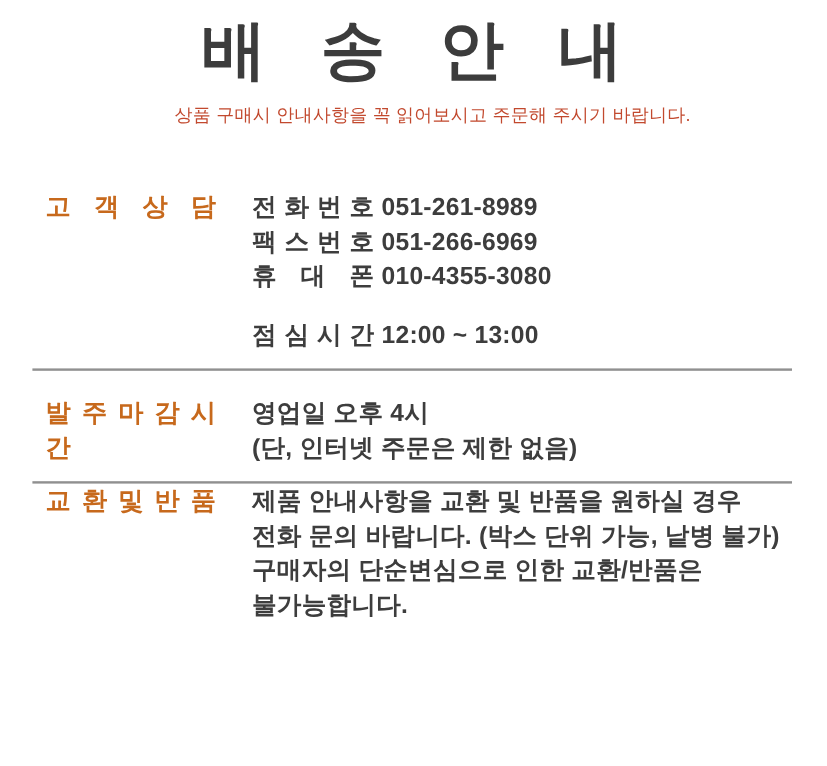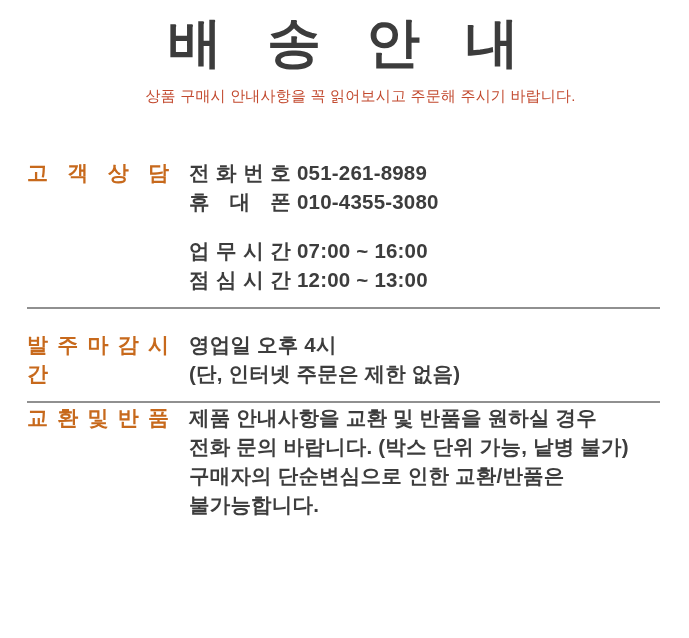--- a/index.html
+++ b/index.html
@@ -38,21 +38,22 @@
     font-size: 15px;
     font-weight: 400;
     color: #c2492e;
     letter-spacing: 0.2px;
     padding-left: 32px;
   }
   
   .section {
     display: flex;
     align-items: flex-start;
-    padding-left: 27px;
+    padding-left: 38px;
+    gap: 10px;
   }
   .section-label {
     flex: 0 0 142px;
     width: 142px;
     font-size: 21px;
     font-weight: 700;
     color: #c7691c;
     line-height: 29px;
     text-align: justify;
     text-align-last: justify;
@@ -97,26 +98,26 @@
     <p class="subtitle">상품 구매시 안내사항을 꼭 읽어보시고 주문해 주시기 바랍니다.</p>
   </header>
 
   <section class="section section-customer">
     <div class="section-label">고 객 상 담</div>
     <div class="section-content">
       <div class="row">
         <span class="row-key">전 화 번 호</span><span class="row-val">051-261-8989</span>
       </div>
       <div class="row">
+        <span class="row-key">팩 스 번 호</span><span class="row-val">051-266-6969</span>
+      </div>
+      <div class="row">
         <span class="row-key">휴 대 폰</span><span class="row-val">010-4355-3080</span>
       </div>
       <div class="row-gap"></div>
-      <div class="row">
-        <span class="row-key">업 무 시 간</span><span class="row-val">07:00 ~ 16:00</span>
-      </div>
       <div class="row">
         <span class="row-key">점 심 시 간</span><span class="row-val">12:00 ~ 13:00</span>
       </div>
     </div>
   </section>
 
   <hr class="divider">
 
   <section class="section section-order">
     <div class="section-label">발 주 마 감 시 간</div>

